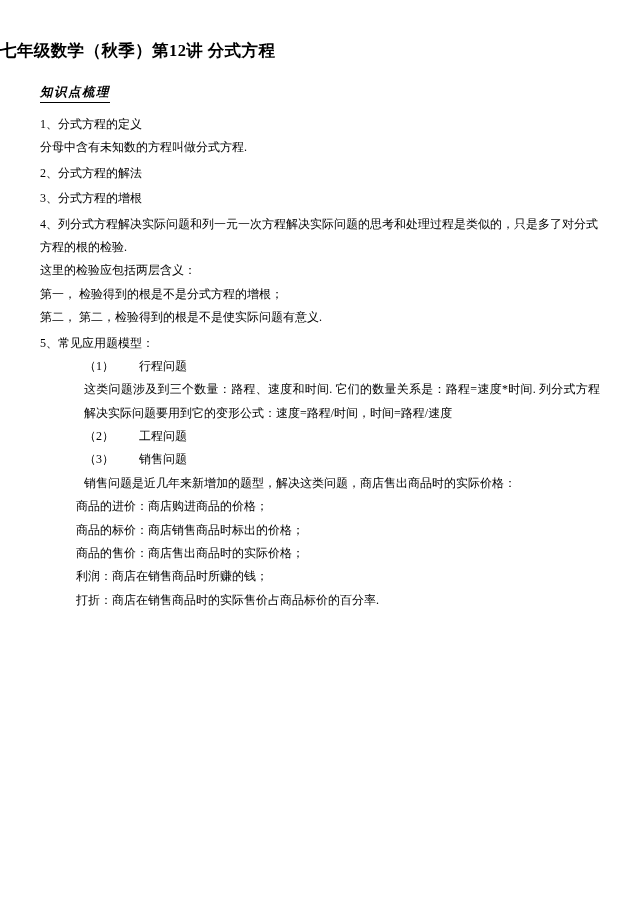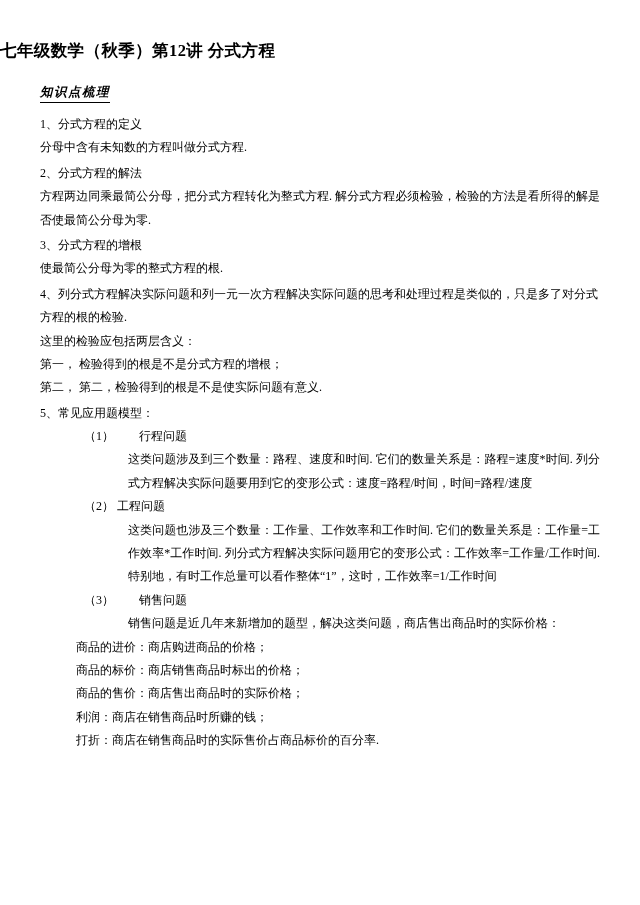--- a/index.html
+++ b/index.html
@@ -51,21 +51,21 @@
     margin-top: 2px;
     text-indent: 0;
   }
   .para {
     text-align: justify;
   }
   .sub-item {
     margin-left: 44px;
   }
   .sub-body {
-    margin-left: 88px;
+    margin-left: 44px;
     text-align: justify;
   }
   .sub-body-line {
     margin-left: 36px;
   }
   .footer-page {
     position: absolute;
     bottom: 30px;
     left: 0;
     width: 100%;
@@ -88,49 +88,46 @@
   <div class="body">
 
     <div class="num-item">
       <span>1、</span><span>分式方程的定义</span>
     </div>
     <div class="para">分母中含有未知数的方程叫做分式方程.</div>
 
     <div class="num-item">
       <span>2、</span><span>分式方程的解法</span>
     </div>
-    <div class="para">方程两边同乘最简公分母，把分式方程转化为整式方程. 解分式方程必须检验，检验的方法是看所得的解是否使最简公分母为零.</div>
 
     <div class="num-item">
       <span>3、</span><span>分式方程的增根</span>
     </div>
-    <div class="para">使最简公分母为零的整式方程的根.</div>
 
     <div class="num-item">
       <span>4、</span><span>列分式方程解决实际问题和列一元一次方程解决实际问题的思考和处理过程是类似的，只是多了对分式方程的根的检验.</span>
     </div>
     <div class="para">这里的检验应包括两层含义：</div>
     <div class="para">第一， 检验得到的根是不是分式方程的增根；</div>
     <div class="para">第二， 第二，检验得到的根是不是使实际问题有意义.</div>
 
     <div class="num-item">
       <span>5、</span><span>常见应用题模型：</span>
     </div>
 
     <div class="sub-item">
       <span>（1）</span>
       <span style="margin-left:22px">行程问题</span>
     </div>
     <div class="sub-body">这类问题涉及到三个数量：路程、速度和时间. 它们的数量关系是：路程=速度*时间. 列分式方程解决实际问题要用到它的变形公式：速度=路程/时间，时间=路程/速度</div>
 
     <div class="sub-item">
       <span>（2）</span>
-      <span style="">工程问题</span>
+      <span style="margin-left:22px">工程问题</span>
     </div>
-    <div class="sub-body">这类问题也涉及三个数量：工作量、工作效率和工作时间. 它们的数量关系是：工作量=工作效率*工作时间. 列分式方程解决实际问题用它的变形公式：工作效率=工作量/工作时间. 特别地，有时工作总量可以看作整体“1”，这时，工作效率=1/工作时间</div>
 
     <div class="sub-item">
       <span>（3）</span>
       <span style="margin-left:22px">销售问题</span>
     </div>
     <div class="sub-body">销售问题是近几年来新增加的题型，解决这类问题，商店售出商品时的实际价格：</div>
     <div class="sub-body-line">商品的进价：商店购进商品的价格；</div>
     <div class="sub-body-line">商品的标价：商店销售商品时标出的价格；</div>
     <div class="sub-body-line">商品的售价：商店售出商品时的实际价格；</div>
     <div class="sub-body-line">利润：商店在销售商品时所赚的钱；</div>

